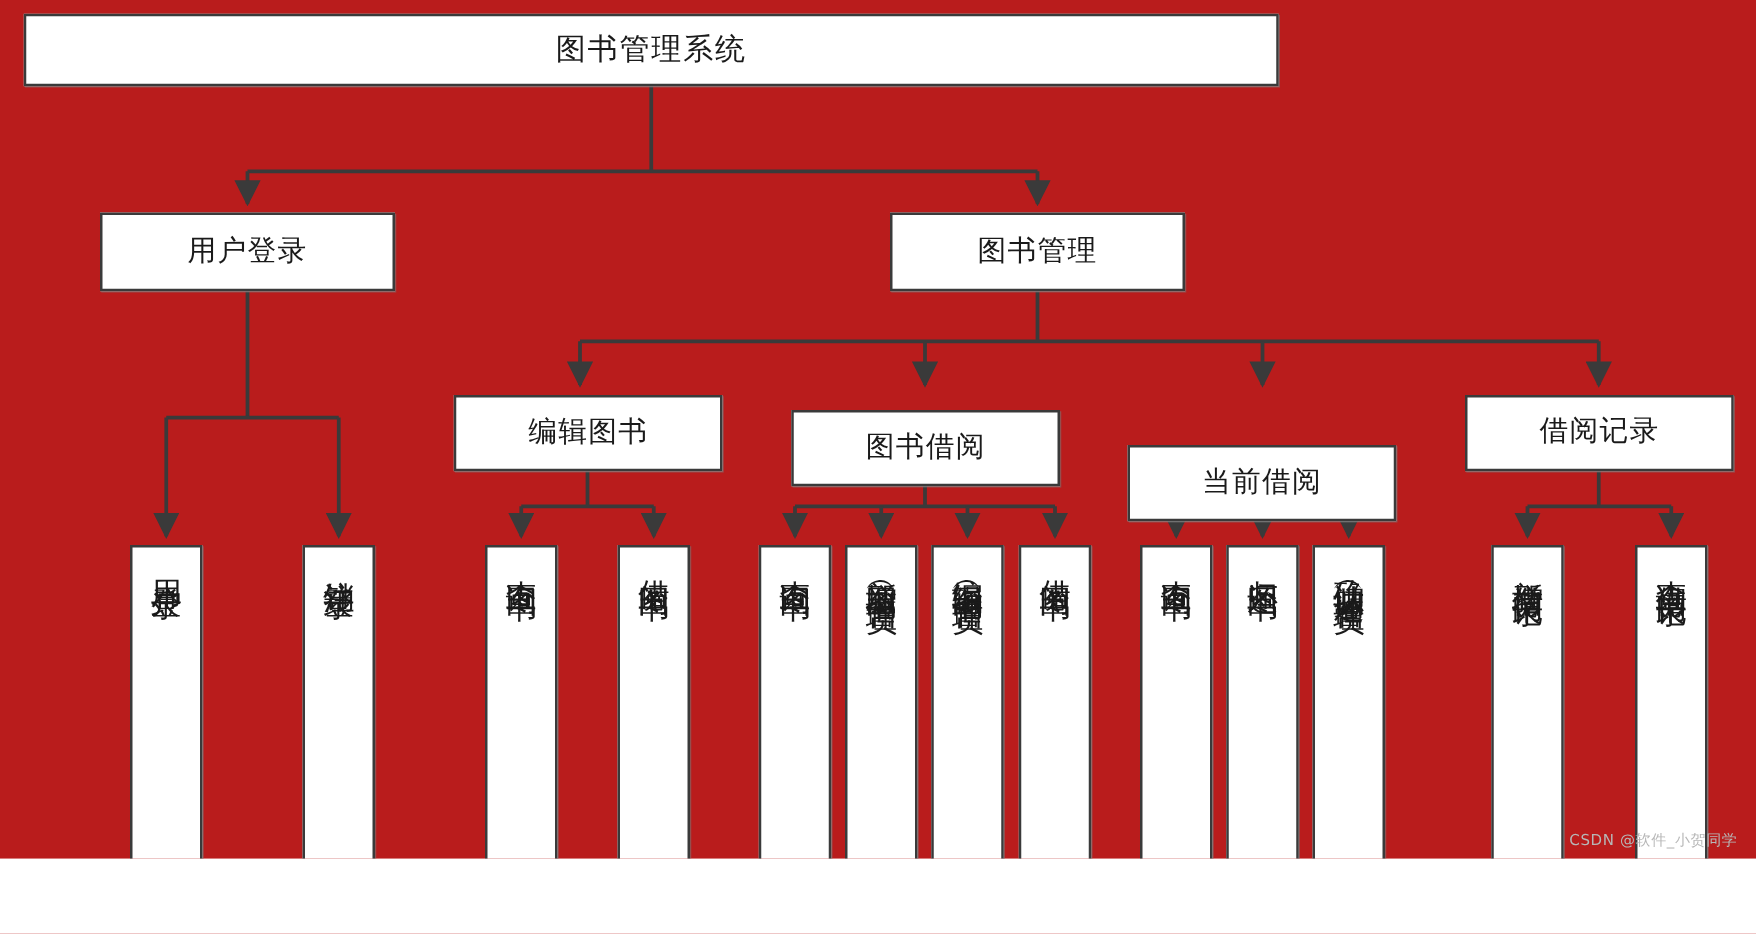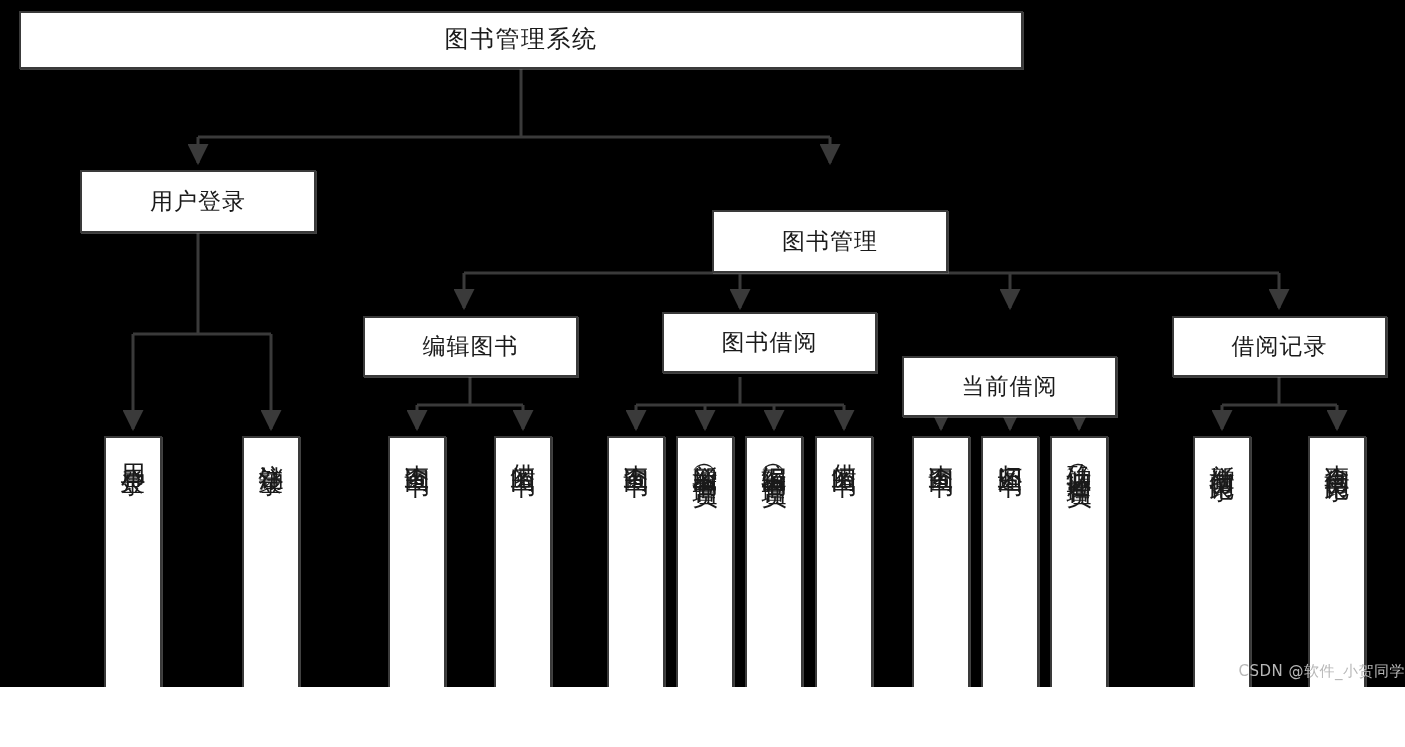--- a/index.html
+++ b/index.html
@@ -8,21 +8,21 @@
     padding: 0;
     background: #ffffff;
   }
   body {
     font-family: "DejaVu Sans", "Liberation Sans", sans-serif;
   }
   #canvas {
     position: relative;
     width: 1405px;
     height: 687px;
-    background: #000000;
+    background: #b91c1c;
     overflow: hidden;
   }
   #wires {
     position: absolute;
     left: 0;
     top: 0;
     width: 1405px;
     height: 747px;
     pointer-events: none;
   }
@@ -61,23 +61,23 @@
   .node.vert .label {
     writing-mode: vertical-rl;
     text-orientation: upright;
     font-size: 25px;
     line-height: 1;
     letter-spacing: 3px;
     white-space: nowrap;
   }
   .watermark {
     position: absolute;
-    right: 0;
+    right: 15px;
     bottom: 6px;
-    font-size: 15px;
+    font-size: 12px;
     color: #b7b7b7;
     letter-spacing: 0.5px;
     white-space: nowrap;
     user-select: none;
   }
 </style>
 </head>
 <body>
 
 <div id="canvas">
@@ -133,37 +133,37 @@
   </svg>
 
   <div class="node horiz root" style="left:19px; top:11px; width:1004px; height:58px;">
     <span class="label">图书管理系统</span>
   </div>
 
   <div class="node horiz" style="left:80px; top:170px; width:236px; height:63px;">
     <span class="label">用户登录</span>
   </div>
 
-  <div class="node horiz" style="left:712px; top:170px; width:236px; height:63px;margin-top:40px;">
+  <div class="node horiz" style="left:712px; top:170px; width:236px; height:63px;">
     <span class="label">图书管理</span>
   </div>
 
   <div class="node horiz" style="left:363px; top:316px; width:215px; height:61px;">
     <span class="label">编辑图书</span>
   </div>
 
-  <div class="node horiz" style="left:633px; top:312px; width:215px; height:61px;margin-left:29px;">
+  <div class="node horiz" style="left:633px; top:328px; width:215px; height:61px;">
     <span class="label">图书借阅</span>
   </div>
 
   <div class="node horiz" style="left:902px; top:316px; width:215px; height:61px;margin-top:40px;">
     <span class="label">当前借阅</span>
   </div>
 
-  <div class="node horiz" style="left:1172px; top:316px; width:215px; height:61px;">
+  <div class="node horiz" style="left:1172px; top:316px; width:215px; height:61px;font-family:Liberation Mono, monospace;">
     <span class="label">借阅记录</span>
   </div>
 
   <div class="node vert" style="left:104px; top:436px; width:58px; height:298px;">
     <span class="label">用户登录</span>
   </div>
 
   <div class="node vert" style="left:242px; top:436px; width:58px; height:298px;">
     <span class="label">注销登录</span>
   </div>

